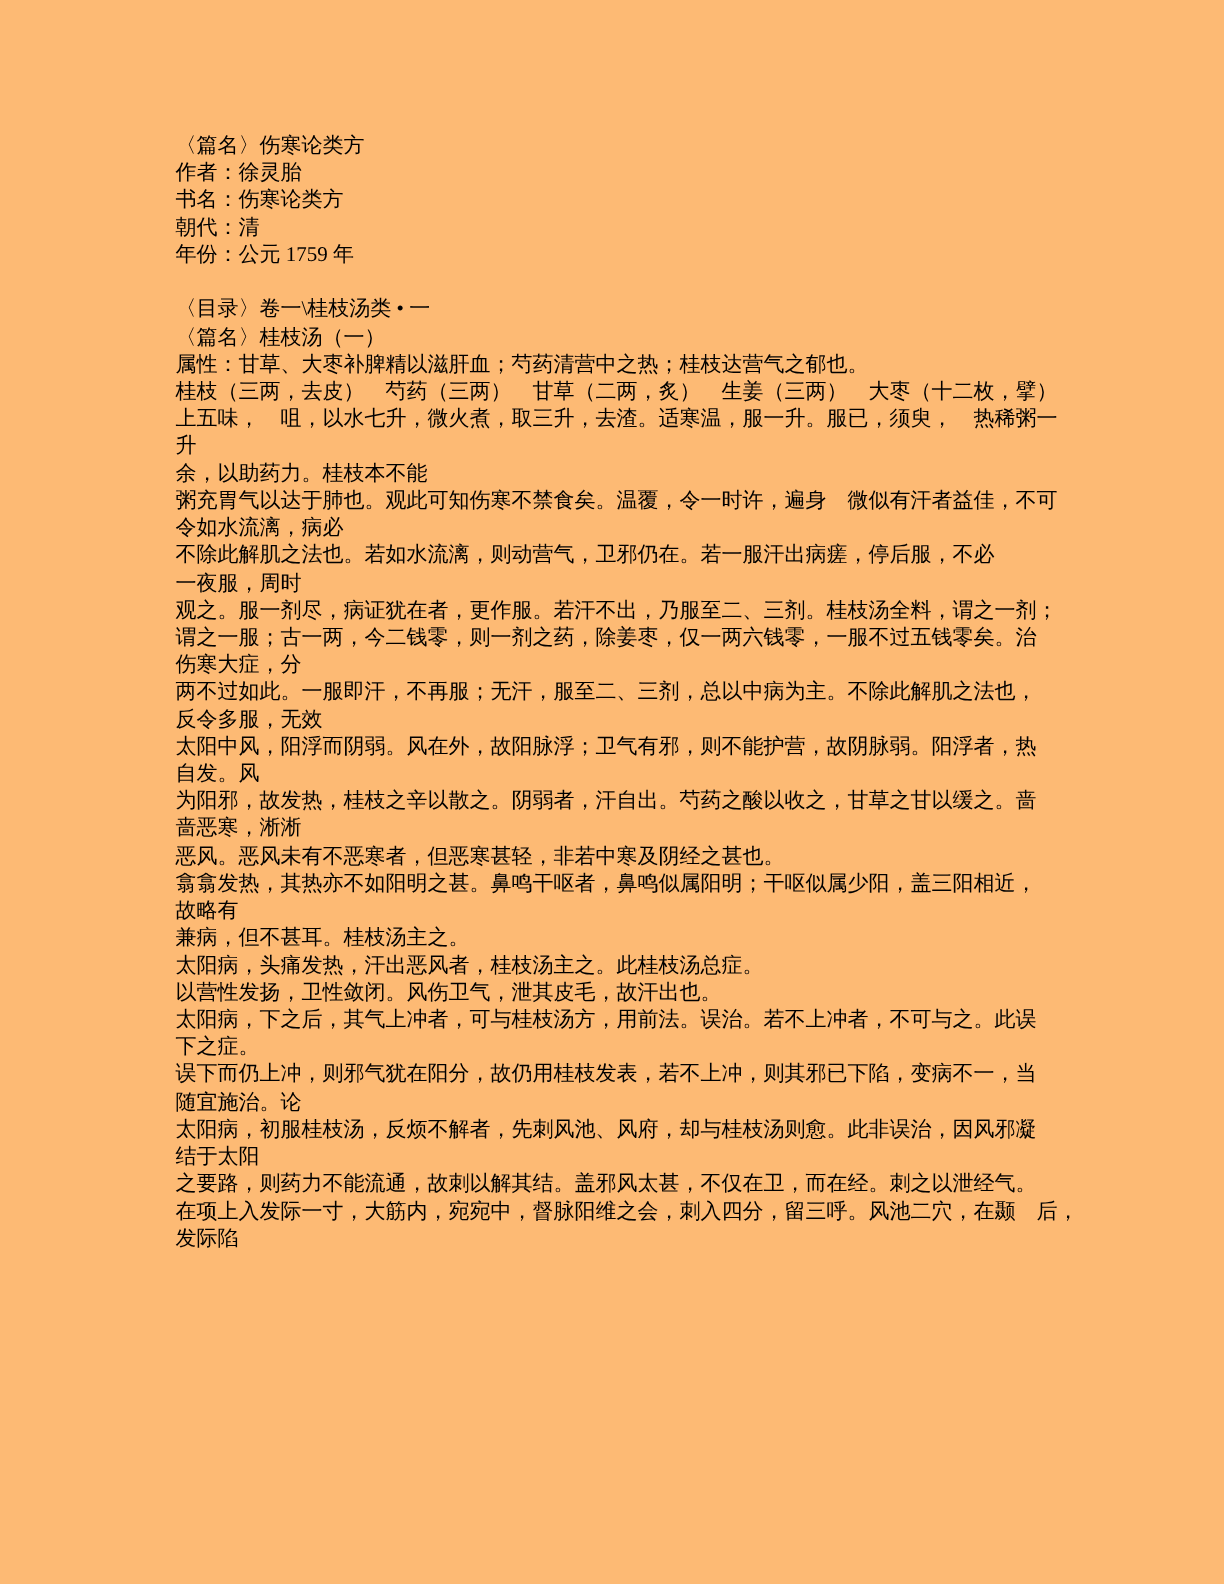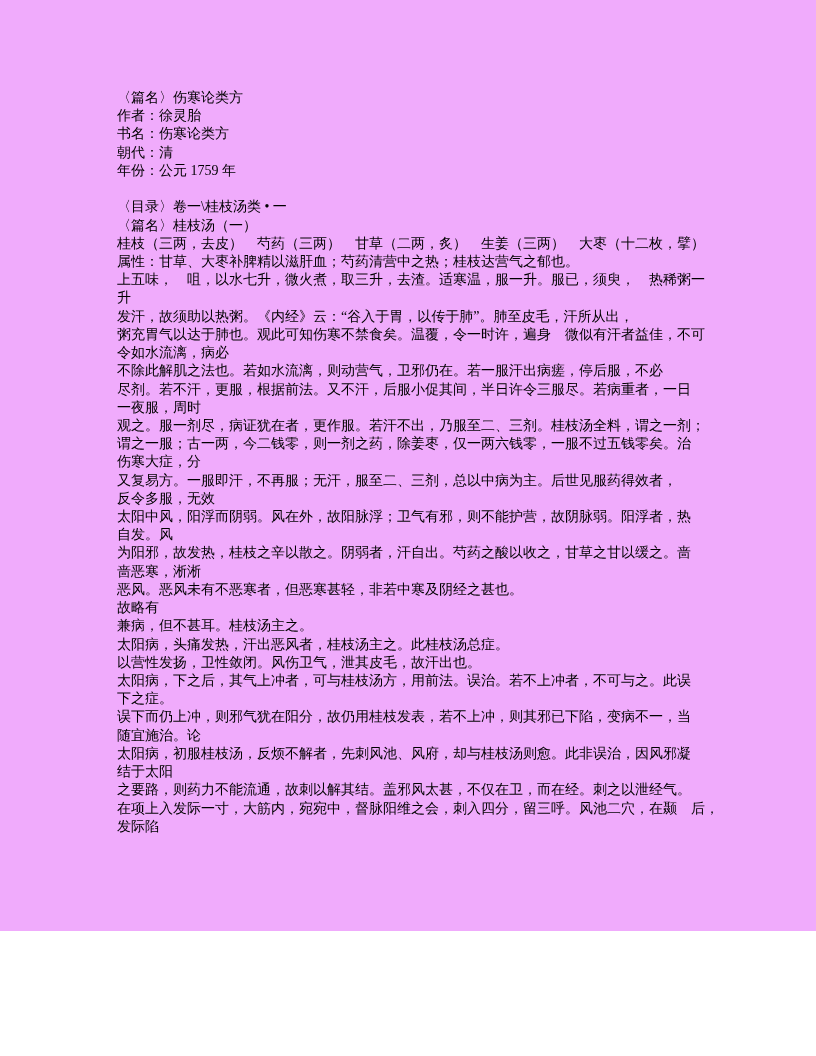--- a/index.html
+++ b/index.html
@@ -3,22 +3,22 @@
 <meta charset="utf-8">
 <style>
   html, body {
     margin: 0;
     padding: 0;
     background: #ffffff;
   }
   .page {
     position: relative;
     width: 816px;
-    height: 931px;
-    background: #f0abfc;
+    height: 1056px;
+    background: #fdba74;
     overflow: hidden;
   }
   .text-block {
     position: absolute;
     left: 117px;
     top: 89px;
     width: 640px;
     font-family: "Liberation Serif", "DejaVu Serif", serif;
     font-size: 14px;
     color: #000000;
@@ -37,40 +37,40 @@
 <div class="page">
   <div class="text-block" id="text-block">
       <div class="line">〈篇名〉伤寒论类方</div>
       <div class="line">作者：徐灵胎</div>
       <div class="line">书名：伤寒论类方</div>
       <div class="line">朝代：清</div>
       <div class="line">年份：公元 1759 年</div>
       <div class="line">&nbsp;</div>
       <div class="line">〈目录〉卷一\桂枝汤类 • 一</div>
       <div class="line">〈篇名〉桂枝汤（一）</div>
+      <div class="line">属性：甘草、大枣补脾精以滋肝血；芍药清营中之热；桂枝达营气之郁也。</div>
       <div class="line">桂枝（三两，去皮）　芍药（三两）　甘草（二两，炙）　生姜（三两）　大枣（十二枚，擘）</div>
-      <div class="line">属性：甘草、大枣补脾精以滋肝血；芍药清营中之热；桂枝达营气之郁也。</div>
       <div class="line">上五味，　咀，以水七升，微火煮，取三升，去渣。适寒温，服一升。服已，须臾，　热稀粥一</div>
       <div class="line">升</div>
-      <div class="line">发汗，故须助以热粥。《内经》云：“谷入于胃，以传于肺”。肺至皮毛，汗所从出，</div>
+      <div class="line">余，以助药力。桂枝本不能</div>
       <div class="line">粥充胃气以达于肺也。观此可知伤寒不禁食矣。温覆，令一时许，遍身　微似有汗者益佳，不可</div>
       <div class="line">令如水流漓，病必</div>
       <div class="line">不除此解肌之法也。若如水流漓，则动营气，卫邪仍在。若一服汗出病瘥，停后服，不必</div>
-      <div class="line">尽剂。若不汗，更服，根据前法。又不汗，后服小促其间，半日许令三服尽。若病重者，一日</div>
       <div class="line">一夜服，周时</div>
       <div class="line">观之。服一剂尽，病证犹在者，更作服。若汗不出，乃服至二、三剂。桂枝汤全料，谓之一剂；</div>
       <div class="line">谓之一服；古一两，今二钱零，则一剂之药，除姜枣，仅一两六钱零，一服不过五钱零矣。治</div>
       <div class="line">伤寒大症，分</div>
-      <div class="line">又复易方。一服即汗，不再服；无汗，服至二、三剂，总以中病为主。后世见服药得效者，</div>
+      <div class="line">两不过如此。一服即汗，不再服；无汗，服至二、三剂，总以中病为主。不除此解肌之法也，</div>
       <div class="line">反令多服，无效</div>
       <div class="line">太阳中风，阳浮而阴弱。风在外，故阳脉浮；卫气有邪，则不能护营，故阴脉弱。阳浮者，热</div>
       <div class="line">自发。风</div>
       <div class="line">为阳邪，故发热，桂枝之辛以散之。阴弱者，汗自出。芍药之酸以收之，甘草之甘以缓之。啬</div>
       <div class="line">啬恶寒，淅淅</div>
       <div class="line">恶风。恶风未有不恶寒者，但恶寒甚轻，非若中寒及阴经之甚也。</div>
+      <div class="line">翕翕发热，其热亦不如阳明之甚。鼻鸣干呕者，鼻鸣似属阳明；干呕似属少阳，盖三阳相近，</div>
       <div class="line">故略有</div>
       <div class="line">兼病，但不甚耳。桂枝汤主之。</div>
       <div class="line">太阳病，头痛发热，汗出恶风者，桂枝汤主之。此桂枝汤总症。</div>
       <div class="line">以营性发扬，卫性敛闭。风伤卫气，泄其皮毛，故汗出也。</div>
       <div class="line">太阳病，下之后，其气上冲者，可与桂枝汤方，用前法。误治。若不上冲者，不可与之。此误</div>
       <div class="line">下之症。</div>
       <div class="line">误下而仍上冲，则邪气犹在阳分，故仍用桂枝发表，若不上冲，则其邪已下陷，变病不一，当</div>
       <div class="line">随宜施治。论</div>
       <div class="line">太阳病，初服桂枝汤，反烦不解者，先刺风池、风府，却与桂枝汤则愈。此非误治，因风邪凝</div>
       <div class="line">结于太阳</div>

